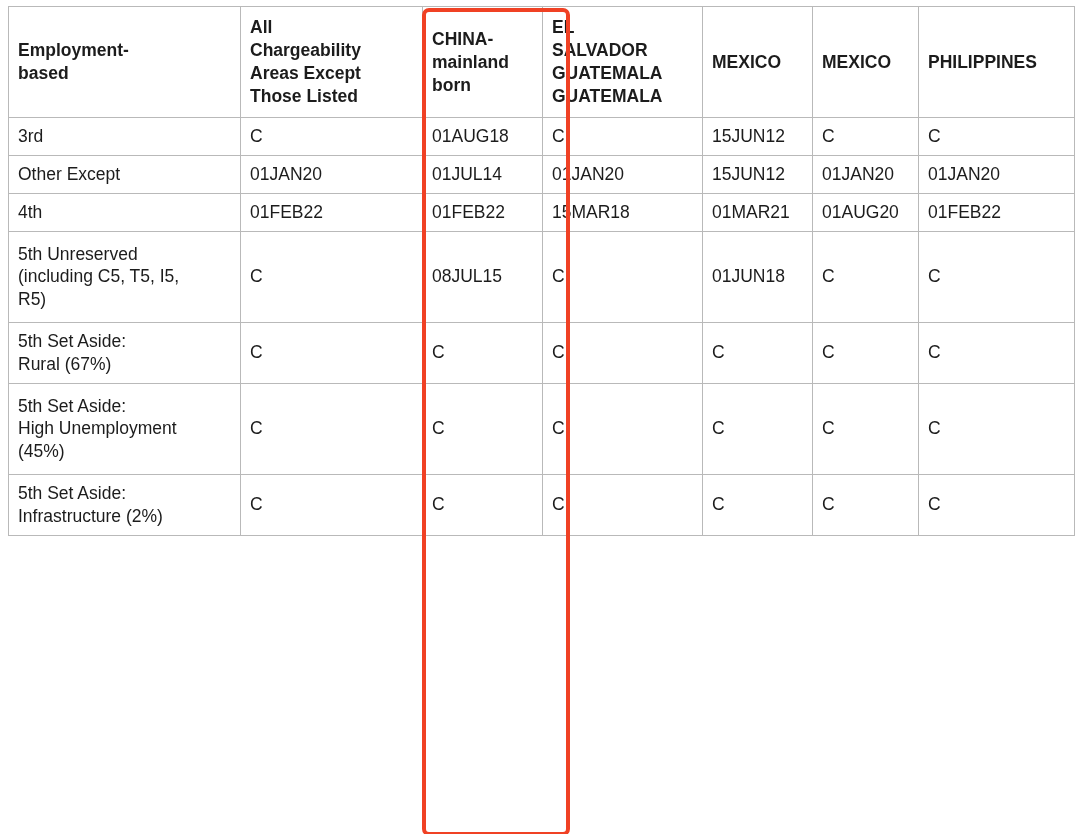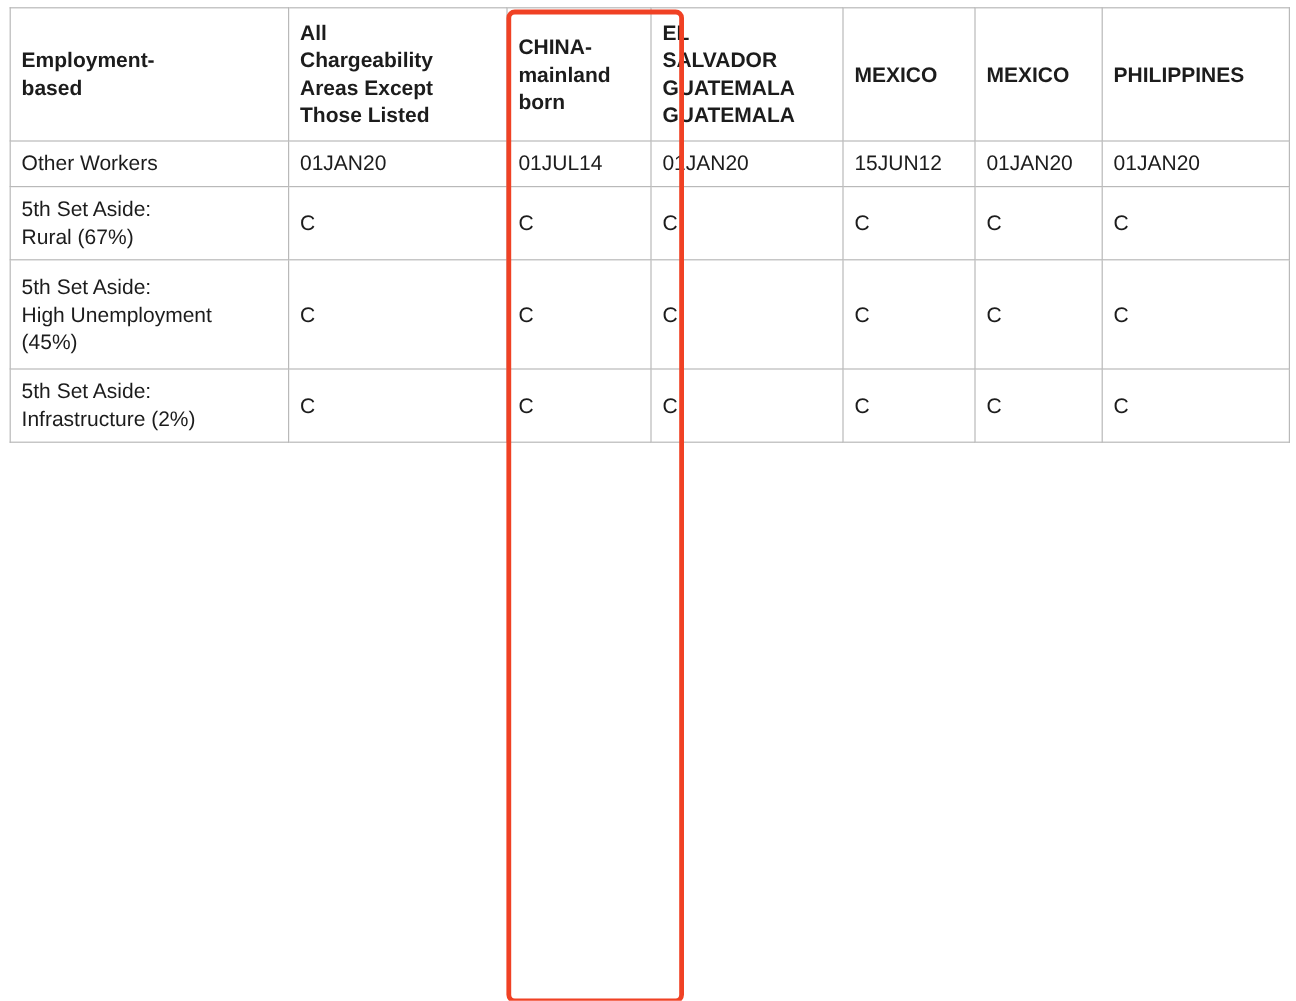--- a/index.html
+++ b/index.html
@@ -107,28 +107,59 @@
           <span>SALVADOR</span><br>
           <span>GUATEMALA</span><br>
           <span>GUATEMALA</span>
         </th>
         <th>MEXICO</th>
         <th>MEXICO</th>
         <th>PHILIPPINES</th>
       </tr>
     </thead>
     <tbody>
+      <tr class="row-3rd">
+        <td>3rd</td>
+        <td>C</td>
+        <td>01AUG18</td>
+        <td>C</td>
+        <td>15JUN12</td>
+        <td>C</td>
+        <td>C</td>
+      </tr>
       <tr class="row-other">
-        <td>Other Workers</td>
+        <td>Other Except</td>
         <td>01JAN20</td>
         <td>01JUL14</td>
         <td>01JAN20</td>
         <td>15JUN12</td>
         <td>01JAN20</td>
         <td>01JAN20</td>
+      </tr>
+      <tr class="row-4th">
+        <td>4th</td>
+        <td>01FEB22</td>
+        <td>01FEB22</td>
+        <td>15MAR18</td>
+        <td>01MAR21</td>
+        <td>01AUG20</td>
+        <td>01FEB22</td>
+      </tr>
+      <tr class="row-taller">
+        <td>
+          <span>5th Unreserved</span><br>
+          <span>(including C5, T5, I5,</span><br>
+          <span>R5)</span>
+        </td>
+        <td>C</td>
+        <td>08JUL15</td>
+        <td>C</td>
+        <td>01JUN18</td>
+        <td>C</td>
+        <td>C</td>
       </tr>
       <tr class="row-tall">
         <td>
           <span>5th Set Aside:</span><br>
           <span>Rural (67%)</span>
         </td>
         <td>C</td>
         <td>C</td>
         <td>C</td>
         <td>C</td>

